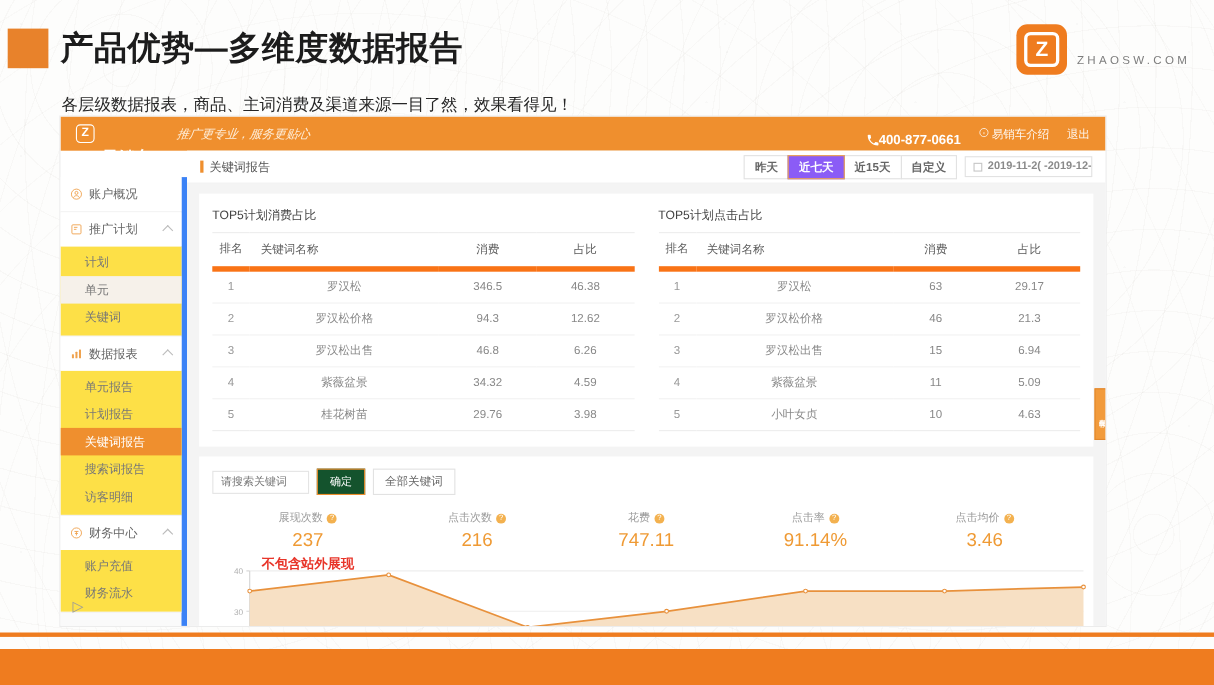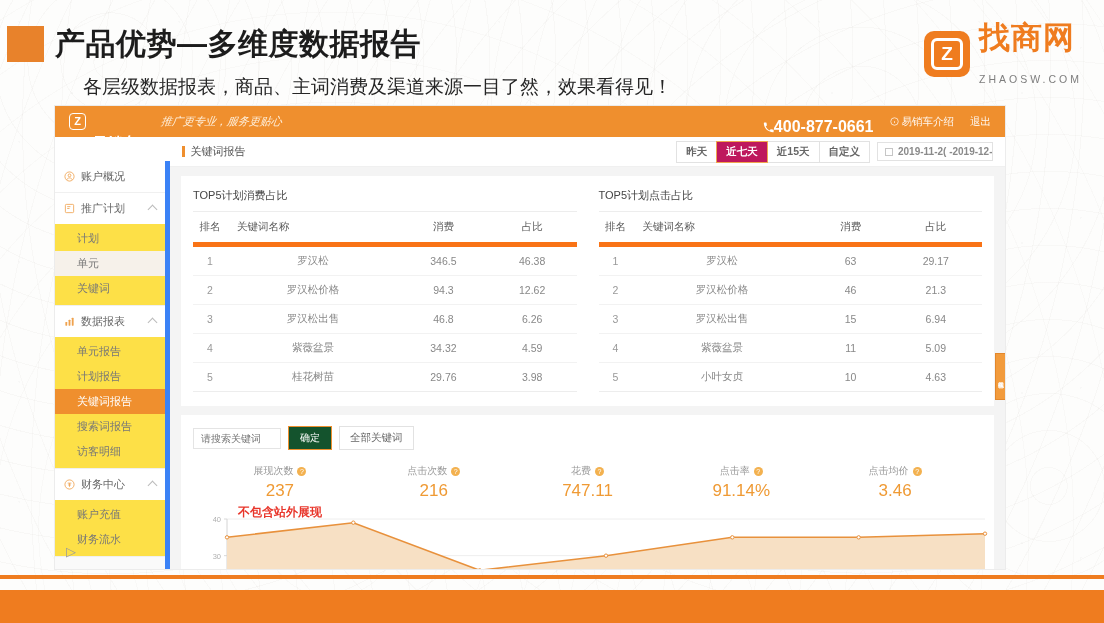--- a/index.html
+++ b/index.html
@@ -36,22 +36,22 @@
   .title-marker {
     position: absolute; left: 7px; top: 26px;
     width: 37px; height: 36px; background: #e8822b;
   }
   .slide-title {
     position: absolute; left: 55px; top: 24px;
     font-size: 30px; font-weight: bold; color: #1c1c1c;
     letter-spacing: .5px;
   }
   .slide-sub {
-    position: absolute; left: 56px; top: 74px;
-    font-size: 19px; color: #262626; margin-left: 27px;
+    position: absolute; left: 56px; top: 86px;
+    font-size: 15px; color: #262626;
   }
 
   .brand-logo {
     position: absolute; right: 22px; top: 22px;
     display: flex; align-items: center; gap: 9px;
   }
   .brand-mark {
     width: 46px; height: 46px; border-radius: 10px;
     background: #ef7c1f;
     display: flex; align-items: center; justify-content: center;
@@ -96,21 +96,21 @@
   .app-slogan {
     margin-left: 22px; font-size: 11px;
     font-family: "Liberation Serif", serif;
     font-style: italic; color: #fff6e8; opacity: .92;
     transform: skewX(-8deg);
   }
   .app-bar-right {
     margin-left: auto; display: flex; align-items: center; gap: 16px;
     font-size: 11px;
   }
-  .phone { display: flex; align-items: center; gap: 0; font-weight: bold; font-size: 16px; margin-top: 11px; }
+  .phone { display: flex; align-items: center; gap: 0; font-weight: bold; font-size: 12px; margin-top: 11px; }
   .phone svg { display: block; }
   .bar-link { display: flex; align-items: center; gap: 3px; opacity: .92; }
   .bar-link.small { font-size: 10.5px; }
 
   
   .app-body { display: flex; height: 432px; }
 
   
   .sidebar {
     width: 115px; background: #fafafa;
@@ -153,21 +153,21 @@
   .crumb {
     display: flex; align-items: center; gap: 6px;
     font-size: 11px; color: #555;
   }
   .crumb .tick { width: 2.5px; height: 11px; background: #ef8f2e; }
   .date-tools { margin-left: auto; display: flex; align-items: center; gap: 0; font-weight: bold; }
   .seg {
     border: 1px solid #e2e2e2; padding: 3px 9px; font-size: 10.5px;
     color: #666; background: #fff; margin-left: -1px;
   }
-  .seg.active { background: #be185d; color: #fff; border-color: #efa64e; position: relative; z-index: 2; text-align: center; }
+  .seg.active { background: #8b5cf6; color: #fff; border-color: #efa64e; position: relative; z-index: 2; text-align: center; }
   .date-pick {
     margin-left: 7px; border: 1px solid #e2e2e2; background: #fff;
     padding: 3px 7px; font-size: 10px; color: #8a8a8a;
     display: flex; align-items: center; gap: 5px;
     width: 116px; overflow: hidden; white-space: nowrap;
   }
   .cal-ico {
     width: 8px; height: 8px; border: 1px solid #c6c6c6;
     flex: 0 0 8px;
   }
@@ -263,21 +263,20 @@
 
   <div class="title-marker"></div>
   <div class="slide-title">产品优势—多维度数据报告</div>
   <div class="slide-sub">各层级数据报表，商品、主词消费及渠道来源一目了然，效果看得见！</div>
 
   <div class="brand-logo">
     <div class="brand-mark">
       <div class="inner">Z</div>
     </div>
     <div class="brand-text">
-      <div class="brand-cn">找商网</div>
       <div class="brand-en">ZHAOSW.COM</div>
     </div>
   </div>
 
   <div id="app">
 
     <div class="app-bar">
       <div class="app-logo">
         <div class="box">Z</div>
         <div class="name">易销车</div>

